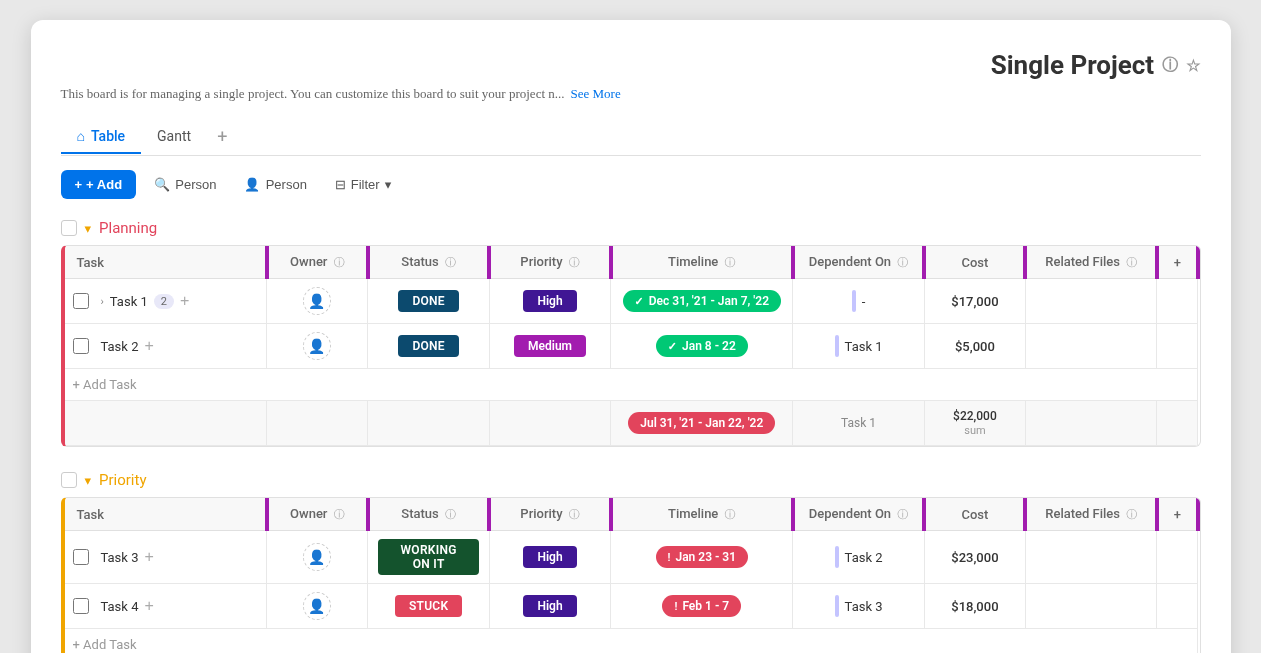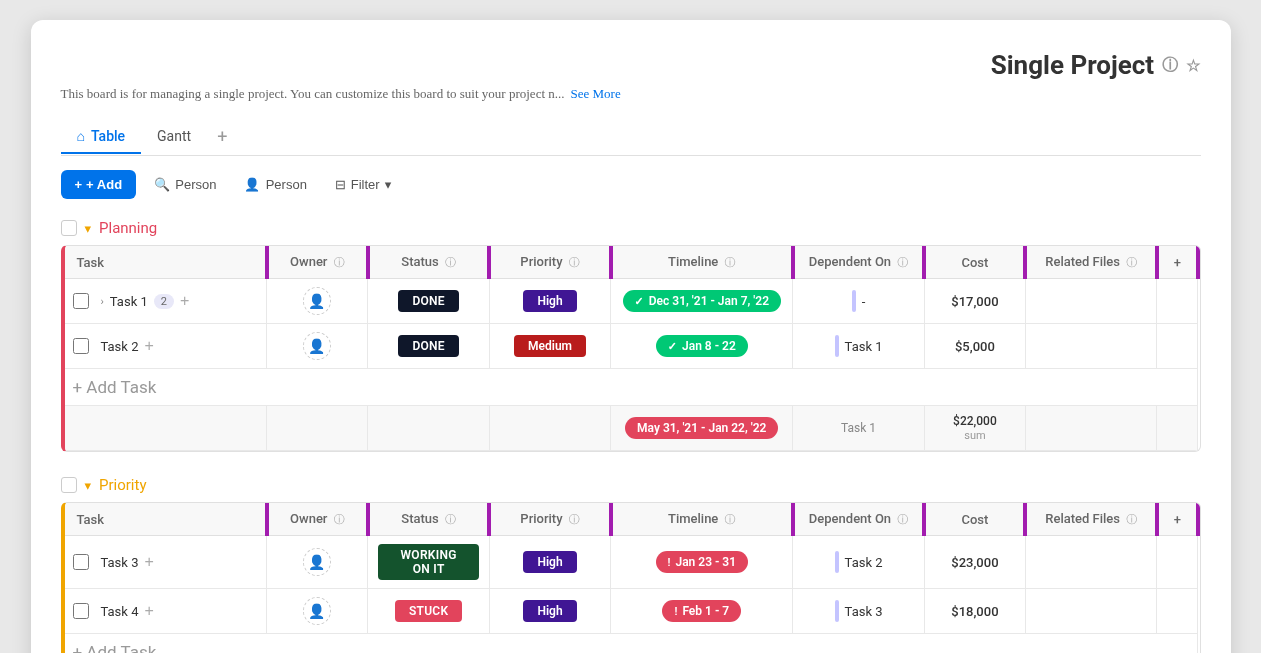--- a/index.html
+++ b/index.html
@@ -225,33 +225,33 @@
     .status-badge {
       display: inline-block;
       padding: 4px 14px;
       border-radius: 4px;
       font-size: 12px;
       font-weight: 600;
       color: #fff;
       text-transform: uppercase;
       letter-spacing: 0.3px;
     }
-    .status-done { background: #0f172a; }
+    .status-done { background: #0c4a6e; }
     .status-working { background: #14532d; color: #fff; }
     .status-stuck { background: #e2445c; color: #fff; }
     .priority-badge {
       display: inline-block;
       padding: 4px 14px;
       border-radius: 4px;
       font-size: 12px;
       font-weight: 600;
       color: #fff;
     }
     .priority-high { background: #401694; }
-    .priority-medium { background: #b91c1c; }
+    .priority-medium { background: #a21caf; }
     .timeline-badge {
       display: inline-flex;
       align-items: center;
       gap: 5px;
       padding: 4px 12px;
       border-radius: 20px;
       font-size: 12px;
       font-weight: 600;
       color: #fff;
     }
@@ -268,21 +268,21 @@
     .dep-indicator {
       width: 4px;
       height: 22px;
       background: #c4c4ff;
       border-radius: 2px;
     }
     .cost-value { color: #333; font-weight: 500; margin-top: 40px; }
     .cost-sum { color: #999; font-size: 11px; }
     .add-task-row td {
       color: #999;
-      font-size: 17px;
+      font-size: 13px;
       cursor: pointer;
     }
     .add-task-cell { display: flex; align-items: center; gap: 4px; }
     .sum-row td { background: #f8f8f8; font-size: 12px; color: #888; }
   </style>
 </head>
 <body>
 
 <div class="app-container">
 
@@ -446,21 +446,21 @@
             </td>
           </tr>
 
           <tr class="sum-row">
             <td></td>
             <td></td>
             <td></td>
             <td></td>
             <td>
               <span class="timeline-badge timeline-pink">
-                May 31, '21 - Jan 22, '22
+                Jul 31, '21 - Jan 22, '22
               </span>
             </td>
             <td>Task 1</td>
             <td>
               <div><span class="cost-value">$22,000</span></div>
               <div><span class="cost-sum">sum</span></div>
             </td>
             <td></td>
             <td></td>
           </tr>

